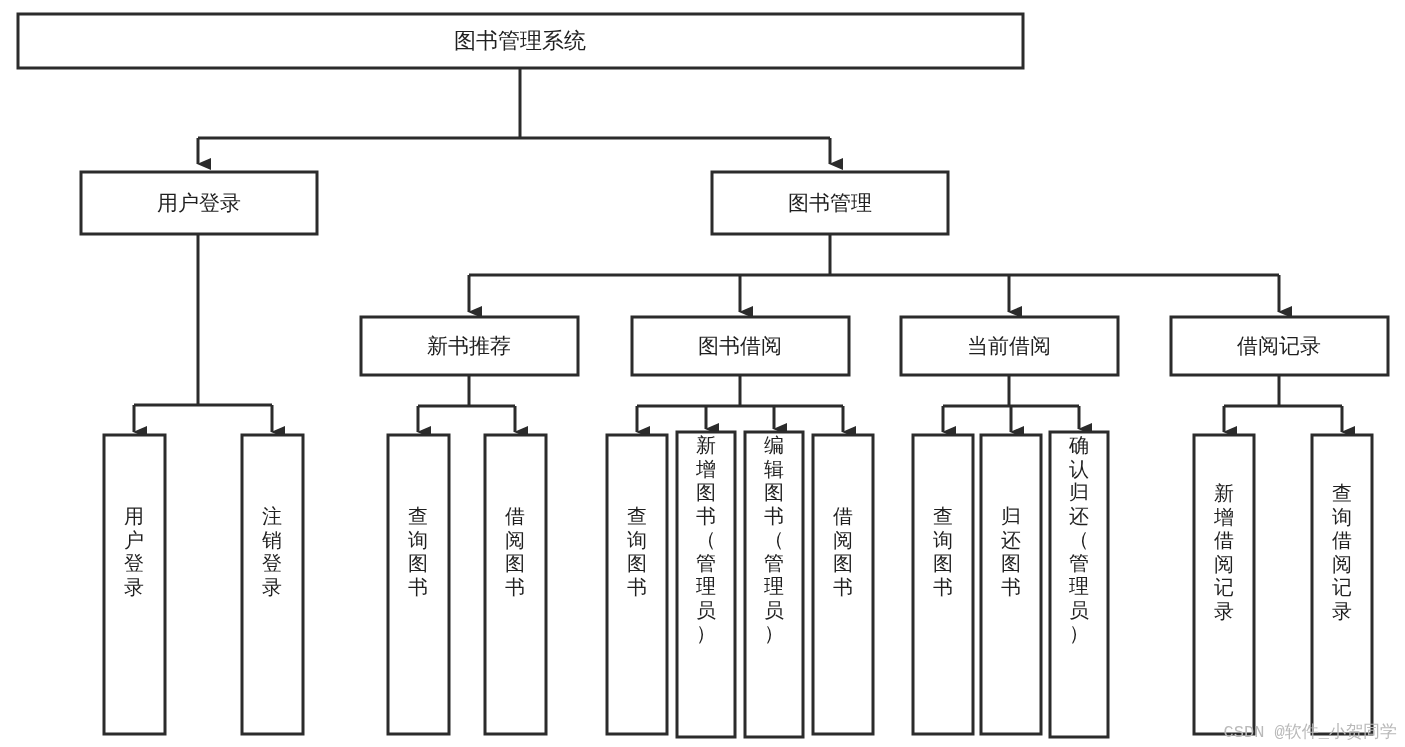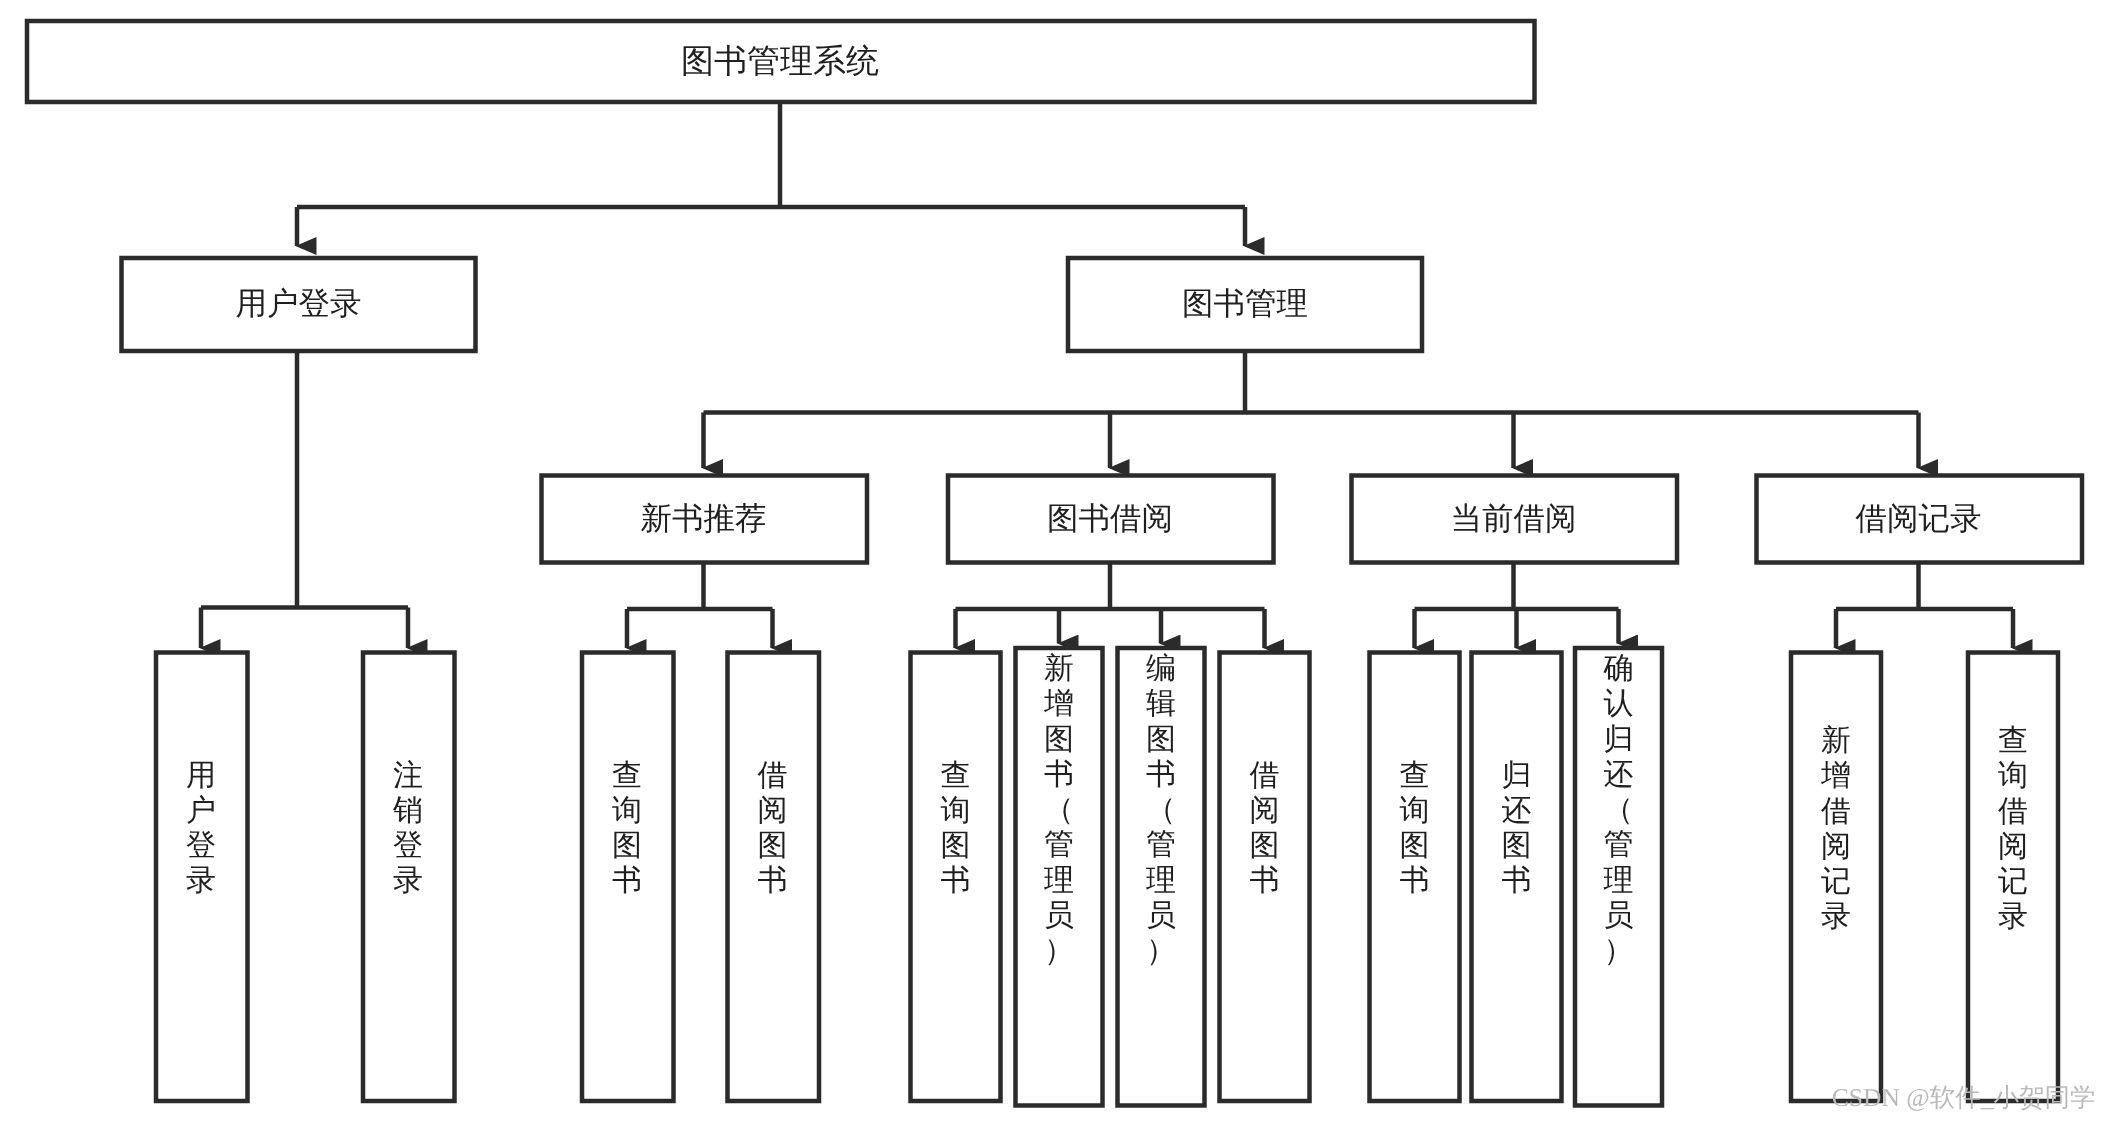--- a/index.html
+++ b/index.html
@@ -9,21 +9,21 @@
   svg#flow{position:absolute;left:0;top:0;width:1405px;height:747px;}
   .node-box{fill:#ffffff;stroke:#2b2b2b;stroke-width:3;}
   .conn{stroke:#2b2b2b;stroke-width:3;fill:none;}
   .arrow-head{fill:#2b2b2b;}
   .node-label{font-family:"Liberation Sans","DejaVu Sans",sans-serif;
               fill:#1f1f1f;font-size:21px;dominant-baseline:middle;text-anchor:middle;}
   .node-label.root{font-size:22px;}
   .vlabel{font-family:"Liberation Sans","DejaVu Sans",sans-serif;
           fill:#1f1f1f;font-size:20px;text-anchor:middle;}
   .watermark{position:absolute;right:8px;bottom:4px;color:#b9b9b9;font-size:17px;
-             font-family:Liberation Serif, serif;white-space:nowrap;}
+             font-family:Liberation Mono, monospace;white-space:nowrap;}
 </style>
 </head>
 <body>
 
 <div id="diagram">
 
   <svg id="flow" viewBox="0 0 1405 747">
     <defs>
       <marker id="ah" viewBox="0 0 12 14" refX="6" refY="13" markerWidth="12" markerHeight="14" orient="auto-start-reverse" markerUnits="userSpaceOnUse">
         <path d="M0 0 L12 0 L6 14 Z" class="arrow-head"></path>

